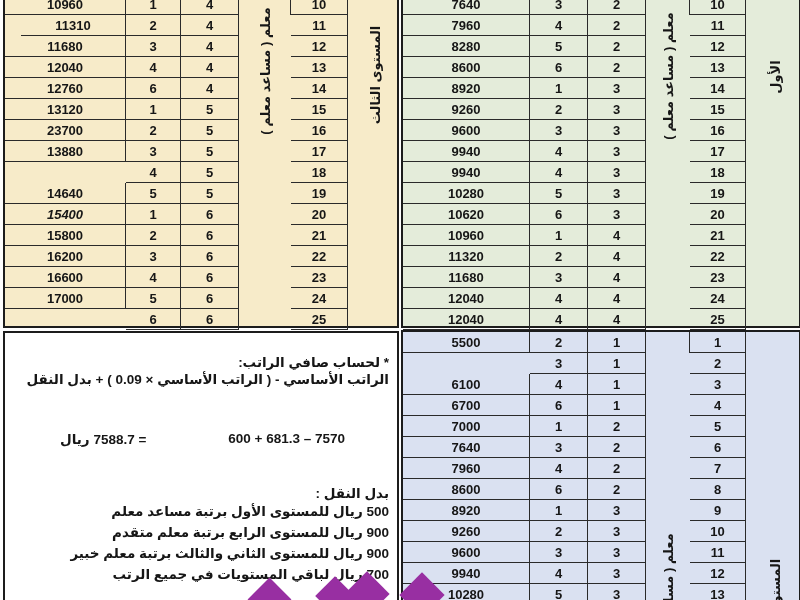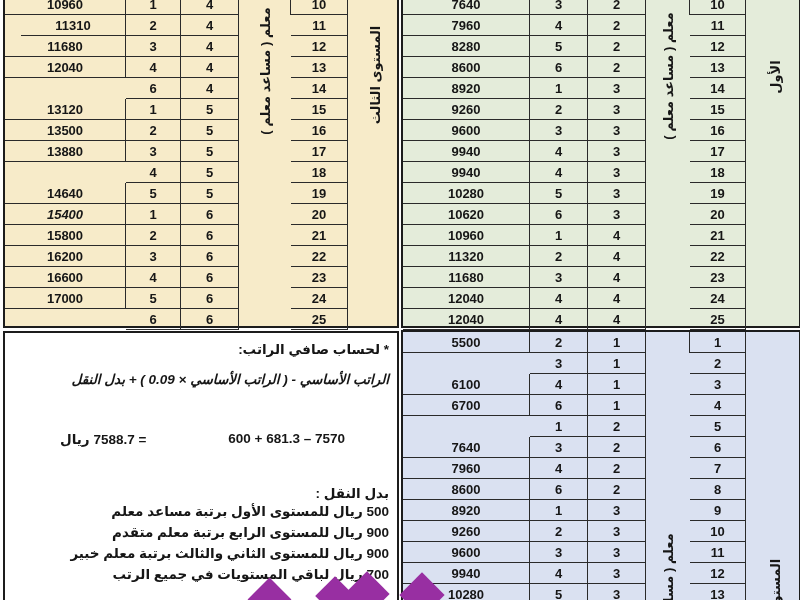--- a/index.html
+++ b/index.html
@@ -46,28 +46,29 @@
       <div class="cell" style="grid-area: 2 / 3;">4</div>
       <div class="cell" style="grid-area: 2 / 5;">11</div>
       <div class="cell" style="grid-area: 3 / 1;">11680</div>
       <div class="cell" style="grid-area: 3 / 2;">3</div>
       <div class="cell" style="grid-area: 3 / 3;">4</div>
       <div class="cell" style="grid-area: 3 / 5;">12</div>
       <div class="cell" style="grid-area: 4 / 1;">12040</div>
       <div class="cell" style="grid-area: 4 / 2;">4</div>
       <div class="cell" style="grid-area: 4 / 3;">4</div>
       <div class="cell" style="grid-area: 4 / 5;">13</div>
+      <div class="cell" style="grid-area: 5 / 1;">12760</div>
       <div class="cell" style="grid-area: 5 / 2;">6</div>
       <div class="cell" style="grid-area: 5 / 3;">4</div>
       <div class="cell" style="grid-area: 5 / 5;">14</div>
       <div class="cell" style="grid-area: 6 / 1;">13120</div>
       <div class="cell" style="grid-area: 6 / 2;">1</div>
       <div class="cell" style="grid-area: 6 / 3;">5</div>
       <div class="cell" style="grid-area: 6 / 5;">15</div>
-      <div class="cell" style="grid-area: 7 / 1;">13500</div>
+      <div class="cell" style="grid-area: 7 / 1;">23700</div>
       <div class="cell" style="grid-area: 7 / 2;">2</div>
       <div class="cell" style="grid-area: 7 / 3;">5</div>
       <div class="cell" style="grid-area: 7 / 5;">16</div>
       <div class="cell" style="grid-area: 8 / 1;">13880</div>
       <div class="cell" style="grid-area: 8 / 2;">3</div>
       <div class="cell" style="grid-area: 8 / 3;">5</div>
       <div class="cell" style="grid-area: 8 / 5;">17</div>
       <div class="cell" style="grid-area: 9 / 2;">4</div>
       <div class="cell" style="grid-area: 9 / 3;">5</div>
       <div class="cell" style="grid-area: 9 / 5;">18</div>
@@ -188,20 +189,21 @@
       <div class="cell" style="grid-area: 2 / 3;">1</div>
       <div class="cell" style="grid-area: 2 / 5;">2</div>
       <div class="cell" style="grid-area: 3 / 1;">6100</div>
       <div class="cell" style="grid-area: 3 / 2;">4</div>
       <div class="cell" style="grid-area: 3 / 3;">1</div>
       <div class="cell" style="grid-area: 3 / 5;">3</div>
       <div class="cell" style="grid-area: 4 / 1;">6700</div>
       <div class="cell" style="grid-area: 4 / 2;">6</div>
       <div class="cell" style="grid-area: 4 / 3;">1</div>
       <div class="cell" style="grid-area: 4 / 5;">4</div>
+      <div class="cell" style="grid-area: 5 / 1;">7000</div>
       <div class="cell" style="grid-area: 5 / 2;">1</div>
       <div class="cell" style="grid-area: 5 / 3;">2</div>
       <div class="cell" style="grid-area: 5 / 5;">5</div>
       <div class="cell" style="grid-area: 6 / 1;">7640</div>
       <div class="cell" style="grid-area: 6 / 2;">3</div>
       <div class="cell" style="grid-area: 6 / 3;">2</div>
       <div class="cell" style="grid-area: 6 / 5;">6</div>
       <div class="cell" style="grid-area: 7 / 1;">7960</div>
       <div class="cell" style="grid-area: 7 / 2;">4</div>
       <div class="cell" style="grid-area: 7 / 3;">2</div>
@@ -226,22 +228,22 @@
       <div class="cell" style="grid-area: 12 / 2;">4</div>
       <div class="cell" style="grid-area: 12 / 3;">3</div>
       <div class="cell" style="grid-area: 12 / 5;">12</div>
       <div class="cell" style="grid-area: 13 / 1;">10280</div>
       <div class="cell" style="grid-area: 13 / 2;">5</div>
       <div class="cell" style="grid-area: 13 / 3;">3</div>
       <div class="cell" style="grid-area: 13 / 5;">13</div>
     </div>
 
   <div class="notes">
-    <div class="nline" style="top:8px;">* لحساب صافي الراتب:</div>
-    <div class="nline" style="top:38px;font-style:italic;">الراتب الأساسي - ( الراتب الأساسي × 0.09 )  + بدل النقل</div>
+    <div class="nline" style="top:21px;">* لحساب صافي الراتب:</div>
+    <div class="nline" style="top:38px;">الراتب الأساسي - ( الراتب الأساسي × 0.09 )  + بدل النقل</div>
     <div class="nline" style="top:98px;right:52px;">7570 – 681.3 + 600</div>
     <div class="nline ltrside" style="top:98px;left:55px;">= 7588.7 ريال</div>
     <div class="nline" style="top:152px;">بدل النقل :</div>
     <div class="nline" style="top:170px;">500 ريال للمستوى الأول برتبة مساعد معلم</div>
     <div class="nline" style="top:191px;">900 ريال للمستوى الرابع برتبة معلم متقدم</div>
     <div class="nline" style="top:212px;">900 ريال للمستوى الثاني والثالث برتبة معلم خبير</div>
     <div class="nline" style="top:233px;">700 ريال لباقي المستويات في جميع الرتب</div>
   </div>
 
   <div class="diamond" style="left:254px;top:584px;width:31px;height:31px;"></div>

